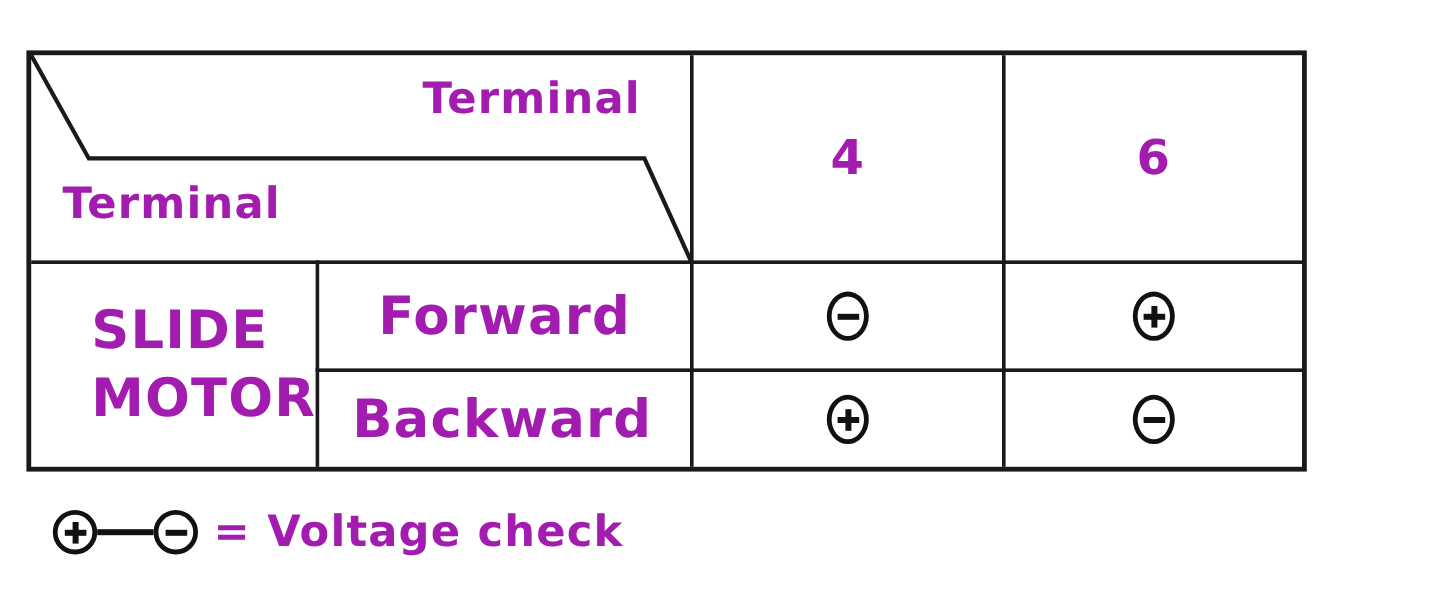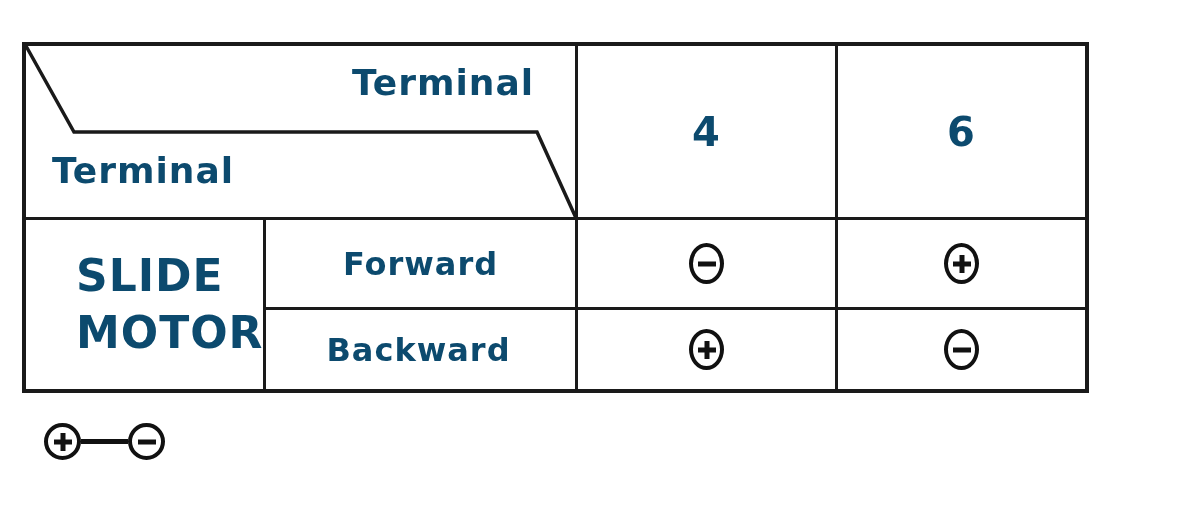--- a/index.html
+++ b/index.html
@@ -2,21 +2,21 @@
 <html><head>
 <meta charset="utf-8">
 <style>
   html, body { margin: 0; padding: 0; background: #ffffff; }
   .stage {
     position: relative;
     width: 1199px;
     height: 512px;
     background: #ffffff;
     font-family: "DejaVu Sans", "Liberation Sans", sans-serif;
-    color: #0c4a6e;
+    color: #a21caf;
     overflow: hidden;
   }
   .bold { font-weight: bold; letter-spacing: 1px; }
 
   
   .tbl {
     position: absolute;
     left: 22px; top: 42px;
     width: 1067px; height: 351px;
     border: 4px solid #1a1a1a;
@@ -50,21 +50,21 @@
     flex-direction: column; align-items: flex-start; justify-content: center;
     padding-left: 50px; box-sizing: border-box;
   }
 
   .corner { position: absolute; left: 0; top: 0; width: 552px; height: 171px; }
   .corner svg { position: absolute; left: 0; top: 0; overflow: visible; }
   .corner-top    { position: absolute; left: 326px; top: 16px;  font-size: 36px; }
   .corner-bottom { position: absolute; left: 26px;  top: 104px; font-size: 36px; }
 
   .digit     { font-size: 40px; }
-  .row-label { font-size: 32px; }
+  .row-label { font-size: 44px; }
   .group-label { font-size: 44px; line-height: 1.28; letter-spacing: 1px; font-weight: bold; }
 
   
   .sym {
     position: relative;
     box-sizing: content-box;
     width: 27px; height: 33px;
     border: 4px solid #111111;
     border-radius: 50%;
     display: inline-block;
@@ -148,15 +148,16 @@
     <div class="cell c-b6">
       <span class="sym minus"></span>
     </div>
 
   </div>
 
   <div class="legend">
     <span class="sym sym-legend plus"></span>
     <span class="legend-dash"></span>
     <span class="sym sym-legend minus"></span>
+    <span class="bold legend-text">= Voltage check</span>
   </div>
 
 </div>
 
 </body></html>

